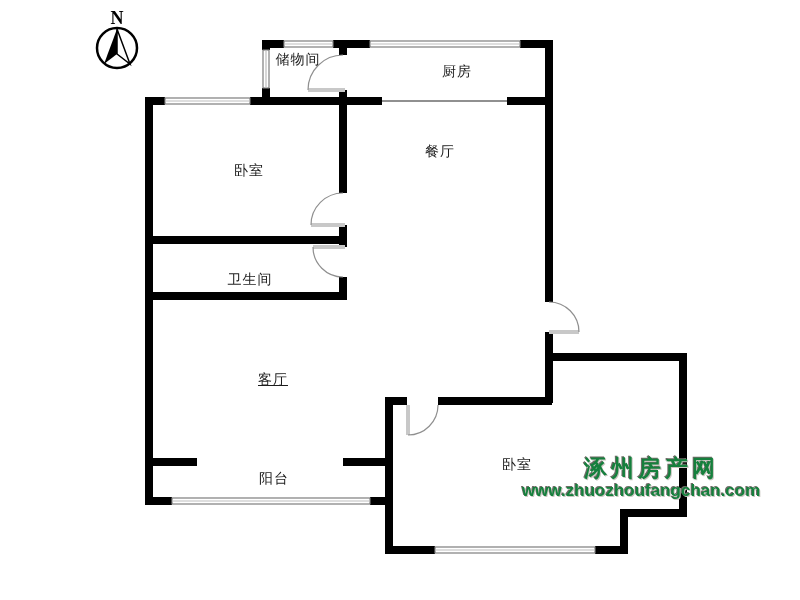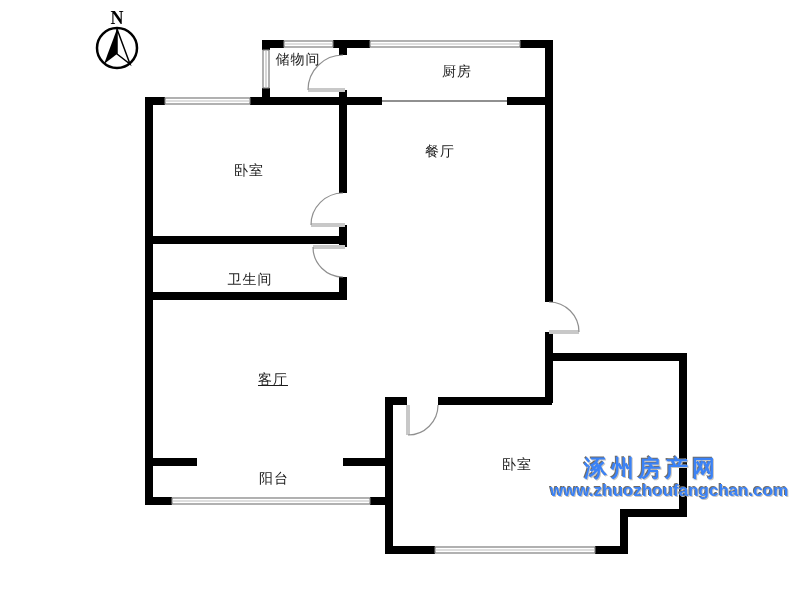--- a/index.html
+++ b/index.html
@@ -6,25 +6,25 @@
   .plan{
     position:relative;width:800px;height:600px;background:#ffffff;
     font-family:"Liberation Sans","DejaVu Sans",sans-serif;overflow:hidden;
   }
   .plan svg{position:absolute;left:0;top:0;}
   .room-label{
     position:absolute;transform:translate(-50%,-50%);
     font-size:14px;color:#1c1c1c;letter-spacing:1px;white-space:nowrap;z-index:2;
   }
   .watermark{
-    position:absolute;z-index:5;color:#3b82f6;font-weight:bold;white-space:nowrap;
+    position:absolute;z-index:5;color:#15803d;font-weight:bold;white-space:nowrap;
     text-shadow:1px 1px 0 #c9c6c0, -1px -1px 0 #6f6c67;
   }
   .watermark.site-name{left:584px;top:453px;font-size:23px;letter-spacing:4px;}
-  .watermark.site-url{left:522px;top:481px;font-size:17px;letter-spacing:0px;margin-left:28px;}
+  .watermark.site-url{left:522px;top:481px;font-size:17px;letter-spacing:0px;}
 </style>
 </head>
 <body>
 
 <div class="plan">
 
   <svg width="800" height="600" viewBox="0 0 800 600">
 
     <g fill="#000000">
 

